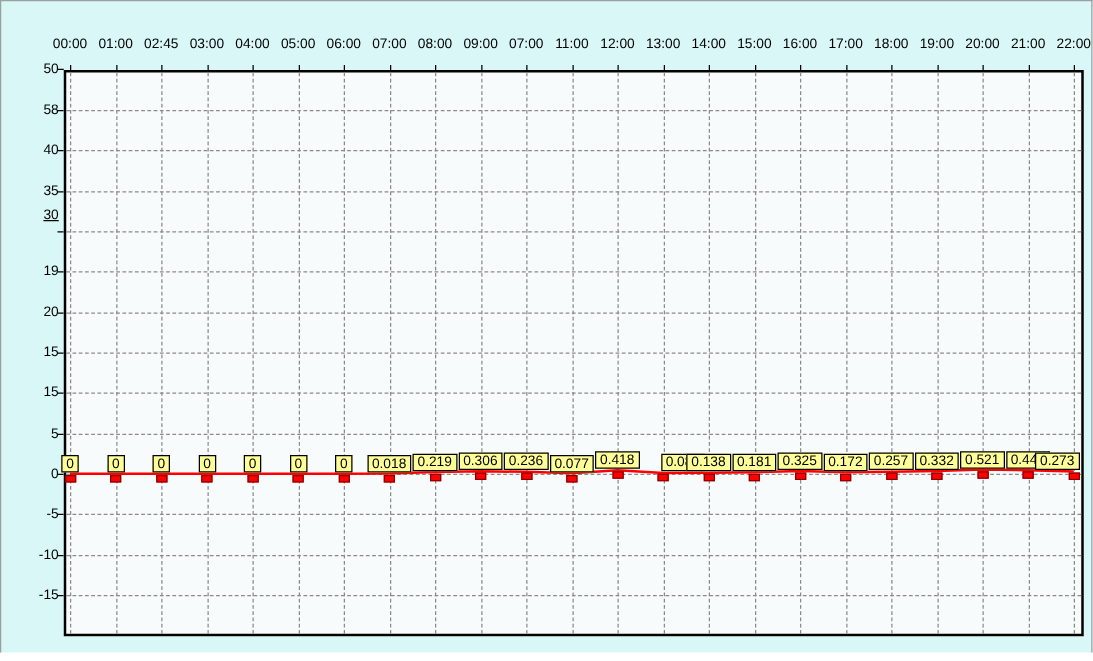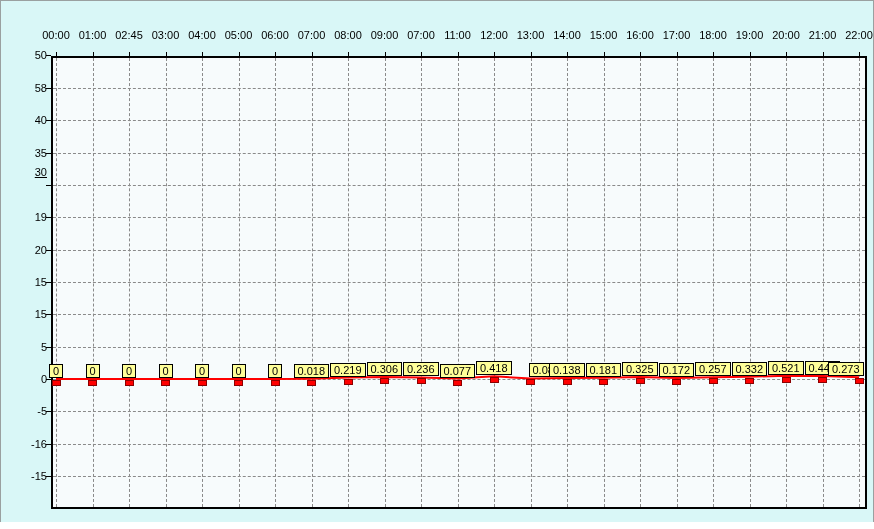--- a/index.html
+++ b/index.html
@@ -163,21 +163,21 @@
       <div class="y-label" style="top: 274.929px;">15</div>
       <div class="y-tick" style="top: 280.929px;"></div>
       <div class="y-label" style="top: 307.286px;">15</div>
       <div class="y-tick" style="top: 313.286px;"></div>
       <div class="y-label" style="top: 339.643px;">5</div>
       <div class="y-tick" style="top: 345.643px;"></div>
       <div class="y-label" style="top: 372px;">0</div>
       <div class="y-tick" style="top: 378px;"></div>
       <div class="y-label" style="top: 404.357px;">-5</div>
       <div class="y-tick" style="top: 410.357px;"></div>
-      <div class="y-label" style="top: 436.714px;">-16</div>
+      <div class="y-label" style="top: 436.714px;">-10</div>
       <div class="y-tick" style="top: 442.714px;"></div>
       <div class="y-label" style="top: 469.071px;">-15</div>
       <div class="y-tick" style="top: 475.071px;"></div>
     </div>
   <div class="plot" id="plot">
       <div class="gridline-v" style="left: 3px;"></div>
       <div class="gridline-v" style="left: 39.5px;"></div>
       <div class="gridline-v" style="left: 76px;"></div>
       <div class="gridline-v" style="left: 112.5px;"></div>
       <div class="gridline-v" style="left: 149px;"></div>

